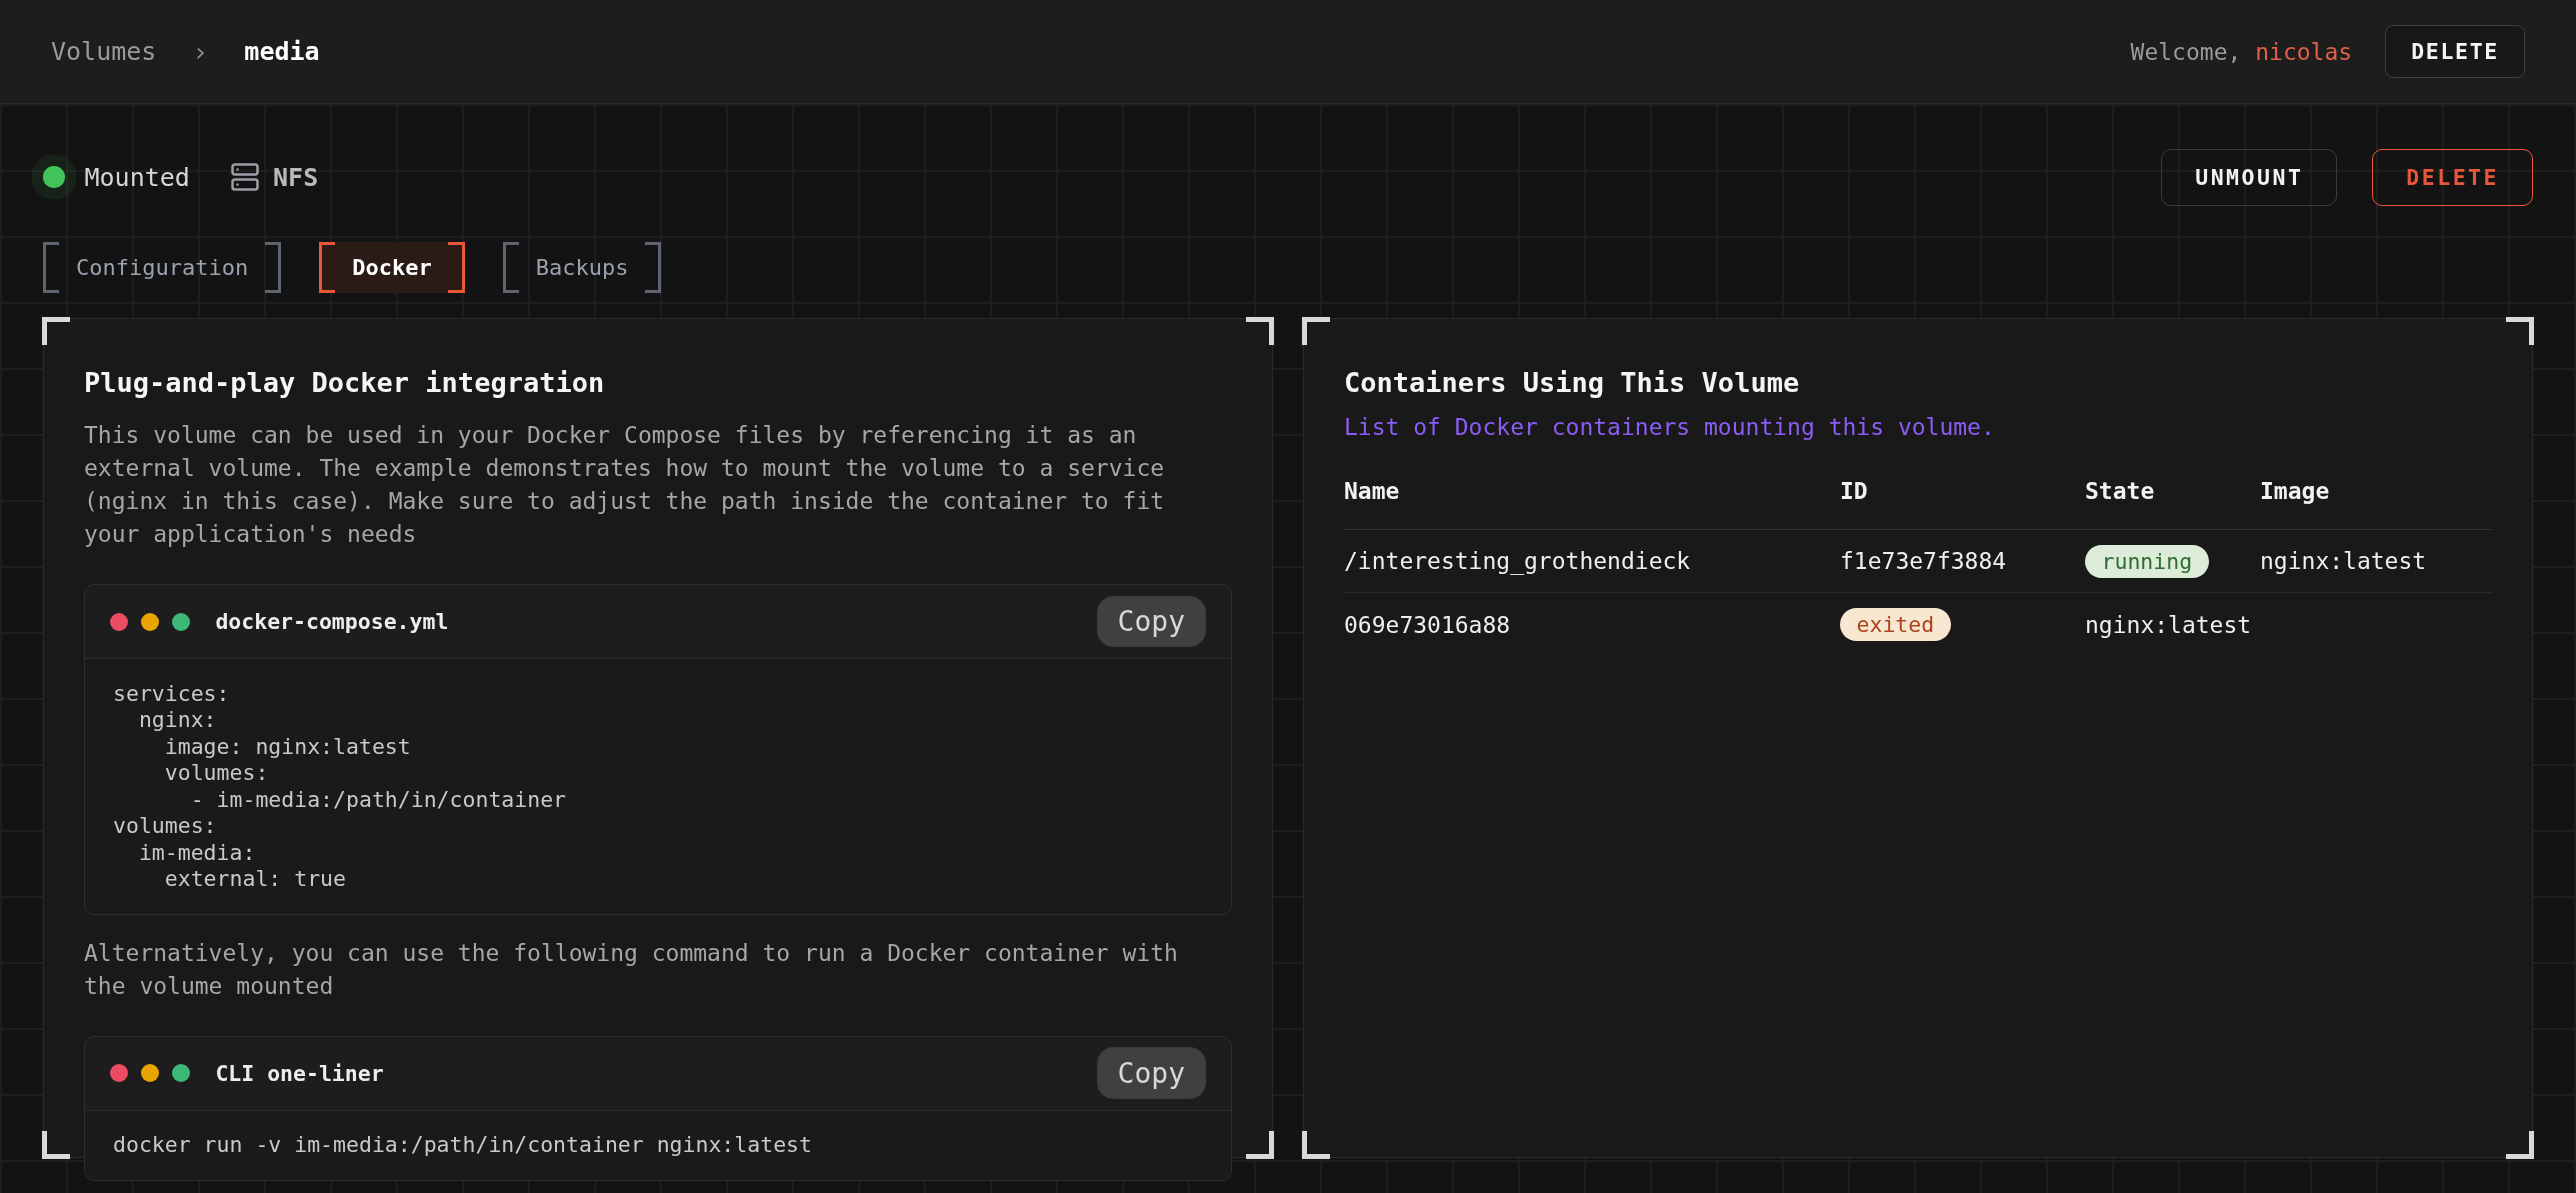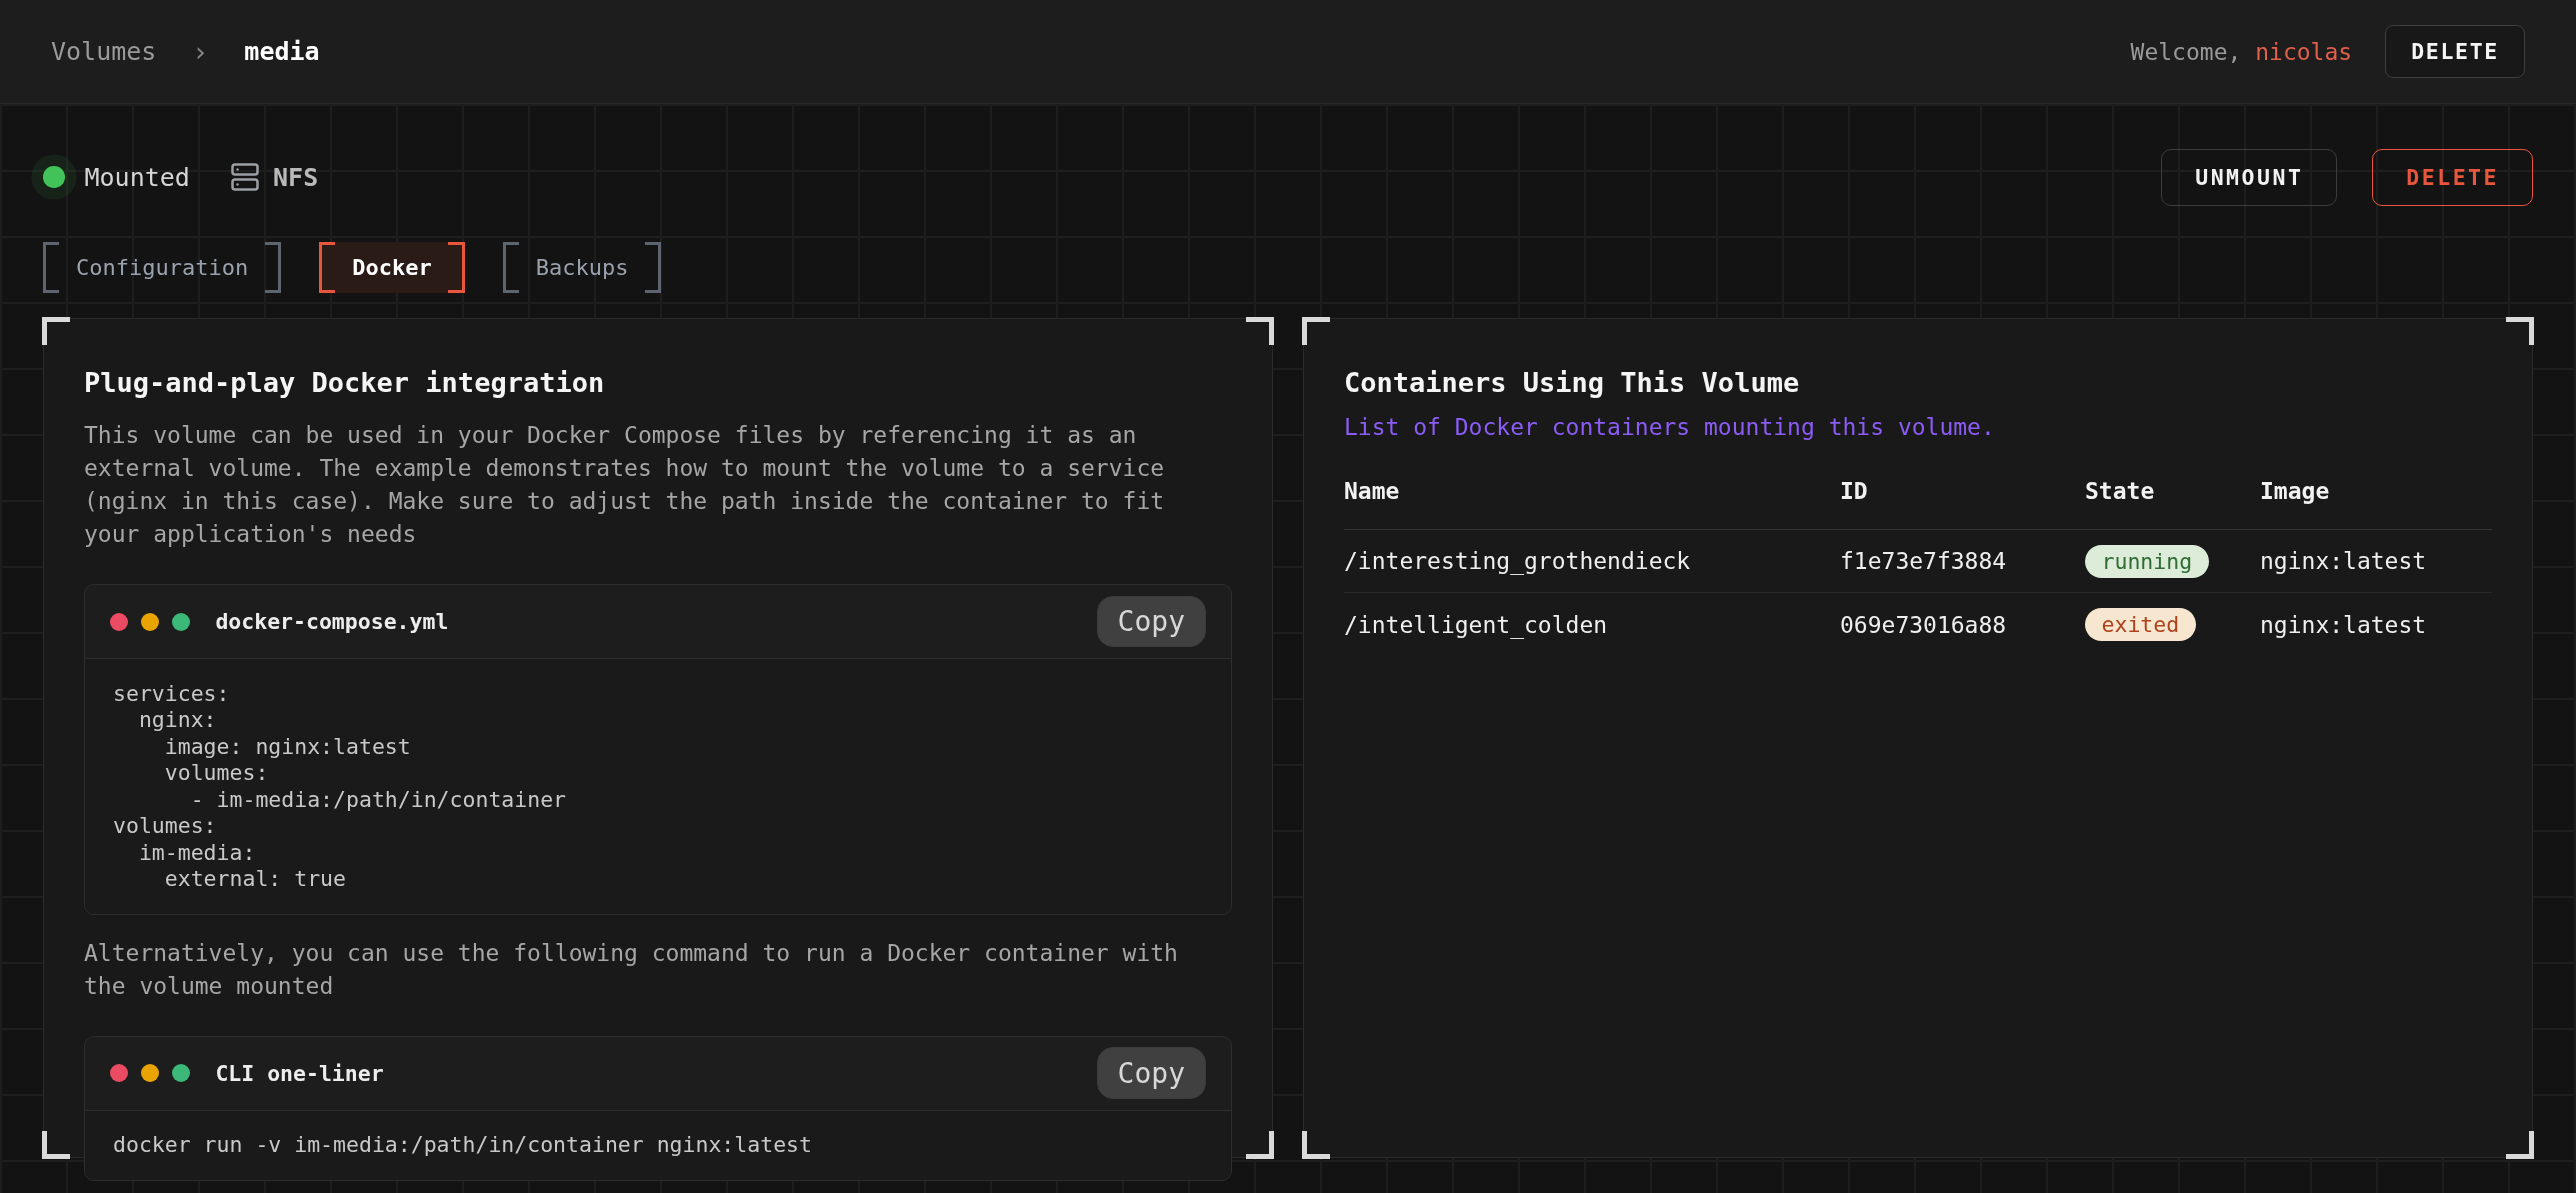--- a/index.html
+++ b/index.html
@@ -228,21 +228,20 @@
           <span>State</span>
           <span>Image</span>
         </div>
         <div class="ctable-row">
           <span>/interesting_grothendieck</span>
           <span>f1e73e7f3884</span>
           <span><span class="state-badge running">running</span></span>
           <span>nginx:latest</span>
         </div>
         <div class="ctable-row">
-          <span>/intelligent_colden</span>
           <span>069e73016a88</span>
           <span><span class="state-badge exited">exited</span></span>
           <span>nginx:latest</span>
         </div>
       </div>
     </section>
 
   </div>
 </main>
 

